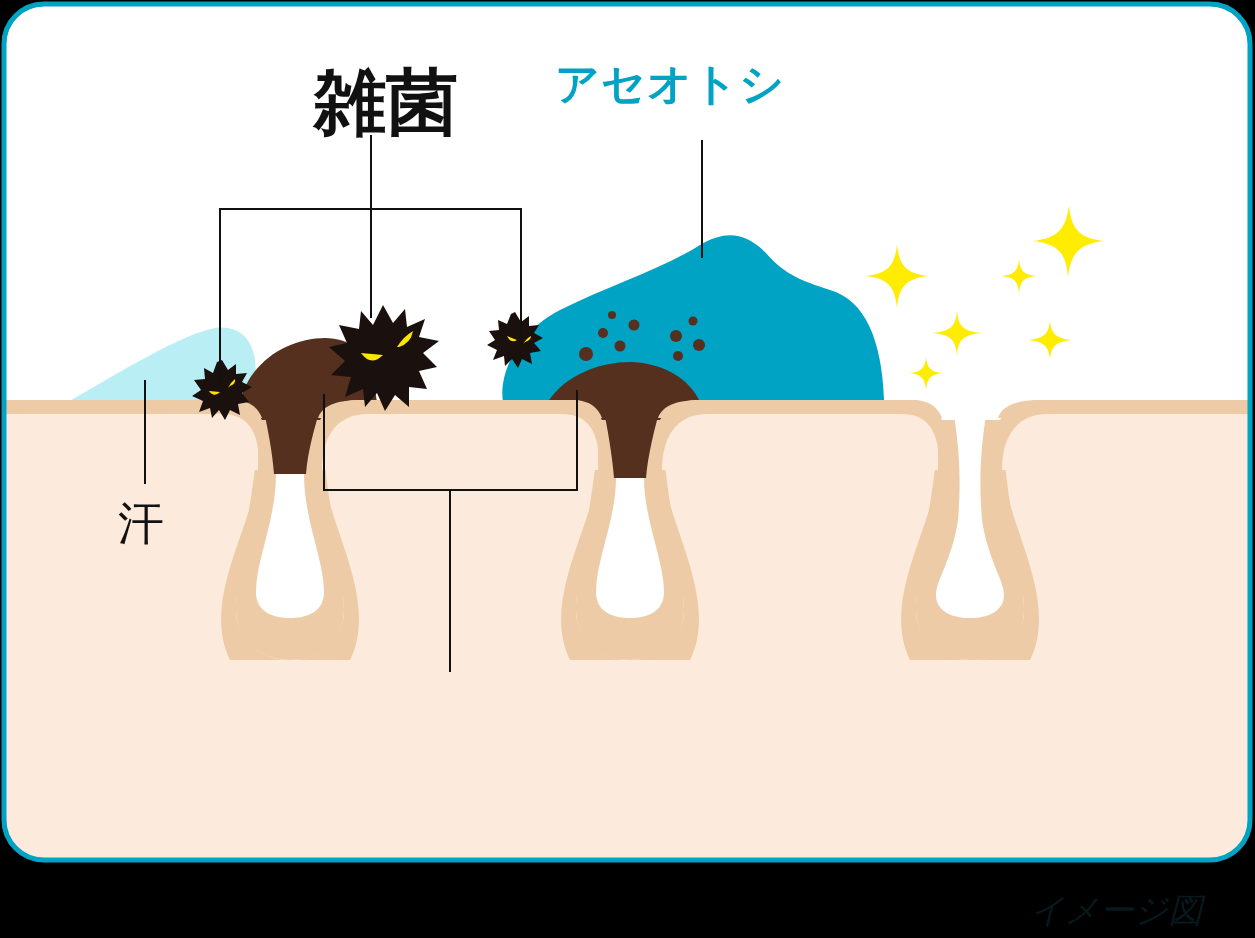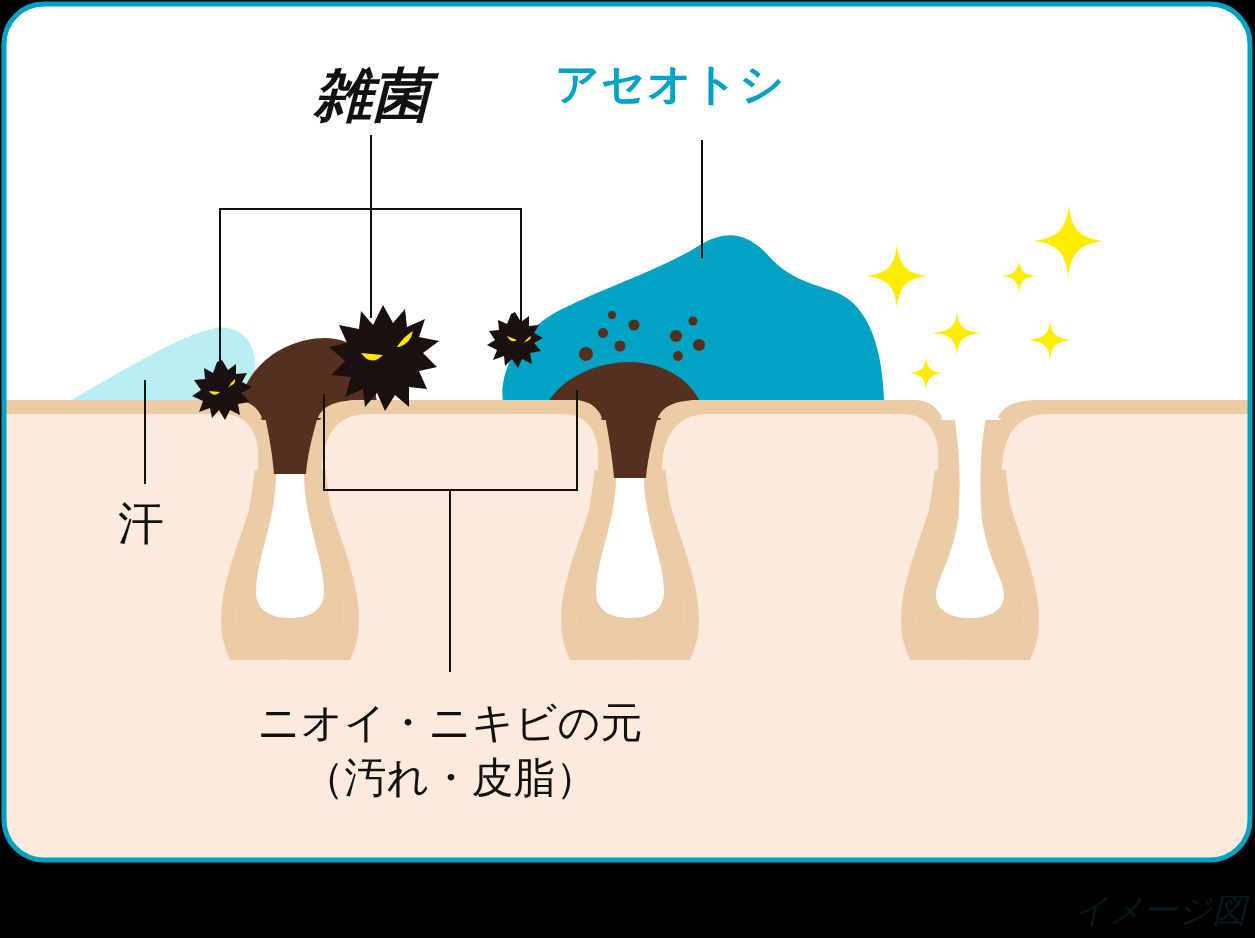--- a/index.html
+++ b/index.html
@@ -1,24 +1,24 @@
 <!DOCTYPE html>
 <html><head>
 <meta charset="utf-8">
 <style>
   html, body { margin:0; padding:0; background:#000; }
   body { width:1255px; height:938px; position:relative; overflow:hidden; font-family:"DejaVu Sans", sans-serif; }
   #stage { position:absolute; left:0; top:0; width:1255px; height:938px; }
   .lbl { position:absolute; font-family:"DejaVu Sans", sans-serif; font-weight:bold; white-space:nowrap; line-height:1; }
-  #lbl-bacteria { left:314px; top:66px; font-size:58px; color:#111;font-style:italic; }
+  #lbl-bacteria { left:314px; top:66px; font-size:72px; color:#111; }
   #lbl-acetoshi { left:555px; top:62px; font-size:44px; color:#00A3C4; letter-spacing:1px; }
   #lbl-sweat { left:118px; top:500px; font-size:46px; color:#111; font-weight:normal; }
   #lbl-cause { left:230px; top:696px; width:440px; text-align:center; font-size:42px; color:#111; font-weight:normal; line-height:1.3; }
   #lbl-cause span { display:block; }
-  #watermark { position:absolute; left:1030px; top:888px; font-size:34px; color:#0a2a33; font-style:italic; opacity:0.6;margin-left:44px; }
+  #watermark { position:absolute; left:1030px; top:888px; font-size:34px; color:#0a2a33; font-style:italic; opacity:0.6; }
 </style>
 </head>
 <body>
 
 <div id="stage">
   <svg width="1255" height="938" viewBox="0 0 1255 938" xmlns="http://www.w3.org/2000/svg">
     <defs>
       <clipPath id="frameClip">
         <rect x="6" y="6" width="1242" height="852" rx="38" ry="38"></rect>
       </clipPath>
@@ -162,18 +162,14 @@
         <line x1="450" y1="490" x2="450" y2="672"></line>
       </g>
     </g>
 
     <rect x="4" y="4" width="1246" height="856" rx="40" ry="40" fill="none" stroke="#00A3C4" stroke-width="5"></rect>
   </svg>
 
   <div class="lbl" id="lbl-bacteria">雑菌</div>
   <div class="lbl" id="lbl-acetoshi">アセオトシ</div>
   <div class="lbl" id="lbl-sweat">汗</div>
-  <div class="lbl" id="lbl-cause">
-    <span>ニオイ・ニキビの元</span>
-    <span>（汚れ・皮脂）</span>
-  </div>
   <div id="watermark">イメージ図</div>
 </div>
 
 </body></html>

